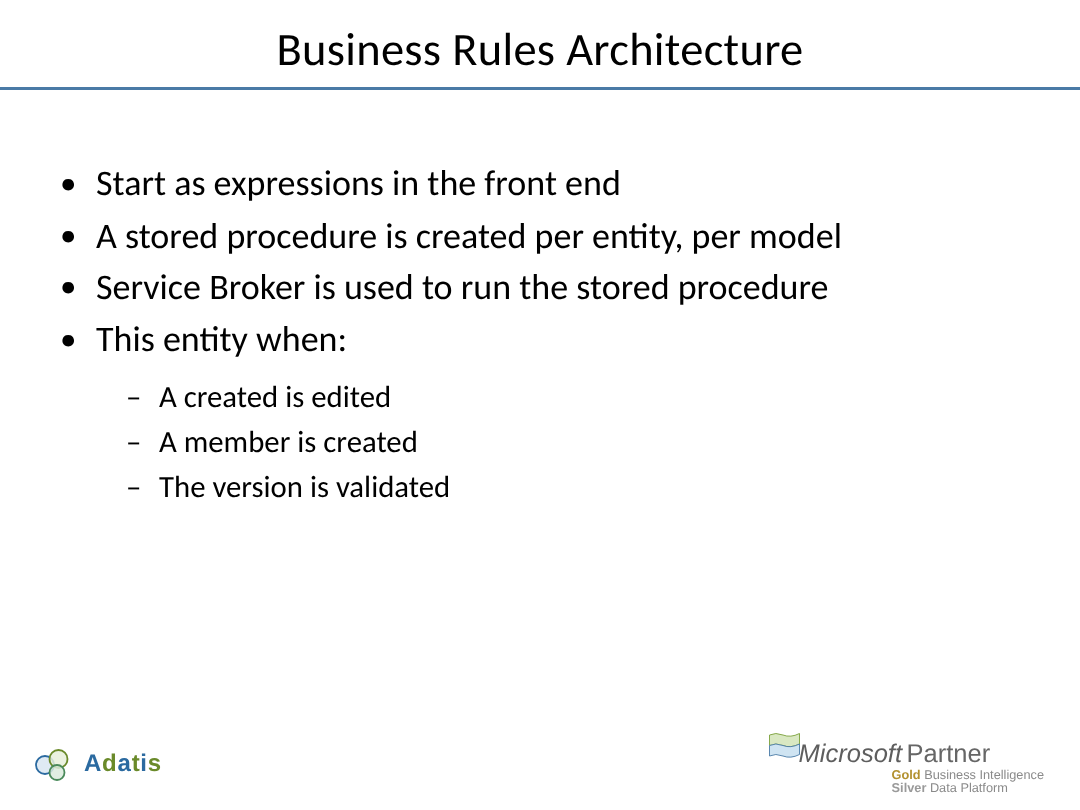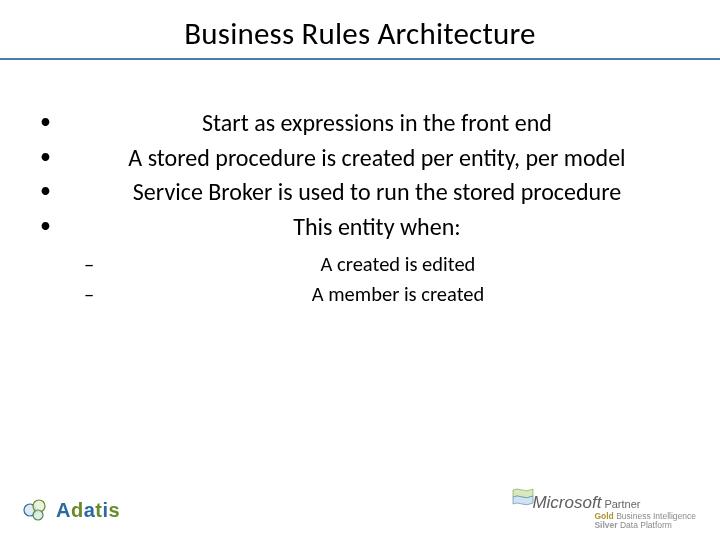--- a/index.html
+++ b/index.html
@@ -23,21 +23,20 @@
   }
   .title-underline {
     border-bottom: 2px solid #4a7aa6;
     margin: 6px 0 0 0;
     width: 100%;
   }
   .content {
     margin: 48px 30px 10px 30px;
     font-size: 24px;
     line-height: 1.28;
-    text-align: center;
   }
   ul.outer {
     list-style: none;
     padding: 0;
     margin: 0;
   }
   ul.outer > li {
     position: relative;
     padding-left: 34px;
     margin-bottom: 4px;
@@ -81,21 +80,21 @@
     position: absolute;
     left: 22px;
     bottom: 16px;
     display: flex;
     align-items: center;
     gap: 6px;
   }
   .adatis-text {
     font-family: Arial, sans-serif;
     font-weight: 700;
-    font-size: 20px;
+    font-size: 16px;
     letter-spacing: 0.5px;
   }
   .adatis-text .a1 { color: #2b6aa0; }
   .adatis-text .a2 { color: #6a8a2a; }
   
   .ms-partner {
     position: absolute;
     right: 24px;
     bottom: 10px;
     text-align: left;
@@ -108,21 +107,21 @@
   }
   .ms-micro {
     font-family: "Segoe UI", Arial, sans-serif;
     font-size: 17px;
     color: #5e5e5e;
     font-style: italic;
     font-weight: 400;
   }
   .ms-partner-word {
     font-family: "Segoe UI", Arial, sans-serif;
-    font-size: 11px;
+    font-size: 17px;
     color: #666666;
     font-weight: 400;
   }
   .ms-sub {
     font-family: "Segoe UI", Arial, sans-serif;
     font-size: 8.5px;
     color: #8a8a8a;
     padding-left: 62px;
   }
   .ms-sub .gold { color: #b3912f; font-weight: 700; }
@@ -144,20 +143,21 @@
 <div class="content">
   <ul class="outer">
     <li>Start as expressions in the front end</li>
     <li>A stored procedure is created per entity, per model</li>
     <li>Service Broker is used to run the stored procedure</li>
     <li>
       <span>This entity when:</span>
       <ul class="inner">
         <li>A created is edited</li>
         <li>A member is created</li>
+        <li>The version is validated</li>
       </ul>
     </li>
   </ul>
 </div>
 
 <div class="footer">
 
   <div class="adatis">
     <svg width="28" height="28" viewBox="0 0 28 28">
       <circle cx="8" cy="14" r="6" fill="#dfeaf4" stroke="#2b6aa0" stroke-width="1.2"></circle>

